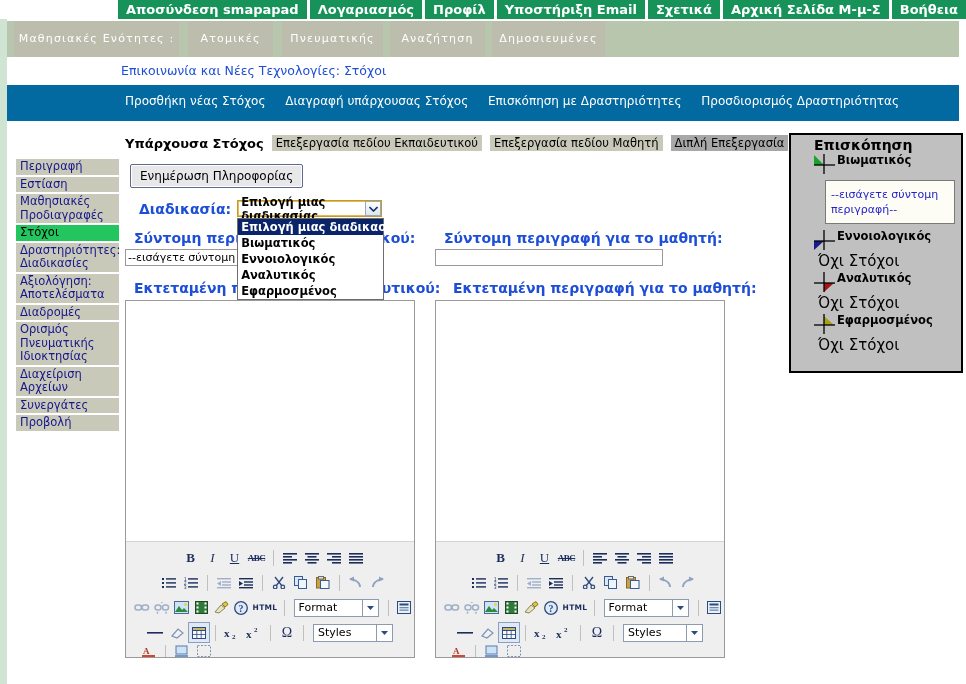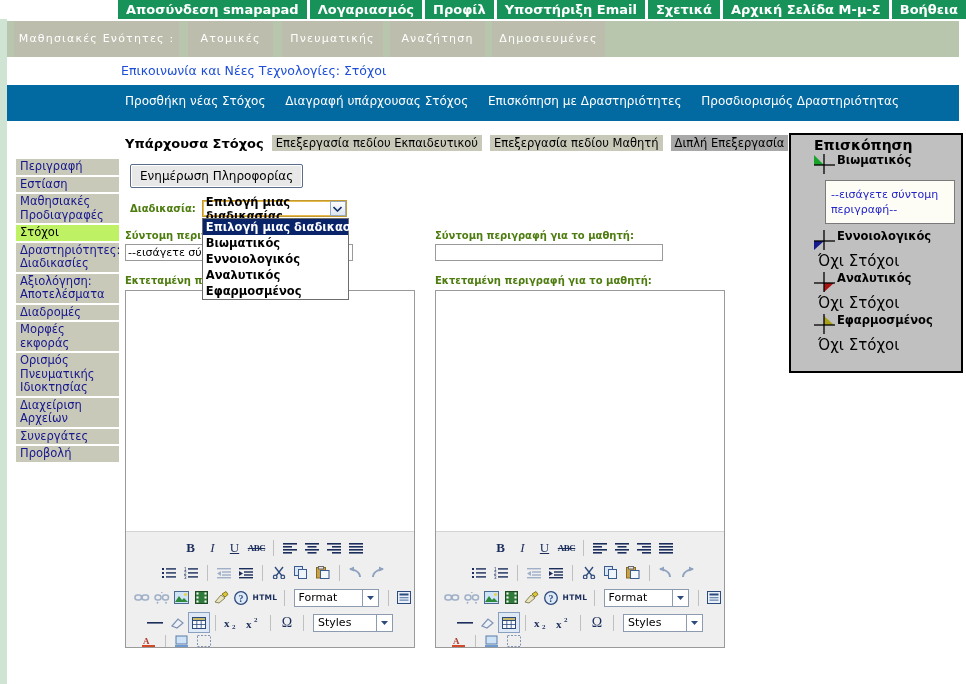--- a/index.html
+++ b/index.html
@@ -41,41 +41,41 @@
   .actionbar{position:absolute;left:7px;top:85px;width:952px;height:36px;background:#0369a1;}
   .actionbar .inner{position:absolute;left:118px;top:9px;white-space:nowrap;}
   .actionbar a{color:#ffffff;text-decoration:none;font-size:12px;margin-right:16px;}
 
   
   .sidebar{position:absolute;left:16px;top:159px;width:103px;}
   .sb-item{
     background:#c9c9ba;color:#16168c;font-size:11.5px;
     padding:1px 4px;margin-bottom:2px;line-height:13.5px;cursor:default;
   }
-  .sb-item.active{background:#bef264;color:#000;}
+  .sb-item.active{background:#22c55e;color:#000;}
 
   
   .main{position:absolute;left:125px;top:133px;width:650px;}
 
   .rowhead{display:flex;align-items:center;height:20px;}
   .rowhead .curlabel{font-weight:bold;font-size:13px;margin-right:8px;white-space:nowrap;}
   .rowhead .tab{
     background:#c9c9ba;color:#000;font-size:11.5px;padding:1px 4px;
     margin-right:8px;white-space:nowrap;cursor:default;
   }
   .rowhead .tab.sel{background:#a8a8a8;}
 
   .btn-update{
     margin-top:11px;margin-left:5px;background:#e8e8e8;
     border:1px solid #5a6b8c;border-radius:2px;
     font-size:12px;padding:4px 9px;font-family:inherit;color:#000;cursor:default;
     box-shadow:inset 0 0 0 1px #fff;
   }
 
-  .field-label{font-weight:bold;font-size:10px;color:#4d7c0f;}
+  .field-label{font-weight:bold;font-size:14px;color:#1d4ed8;margin-left:9px;}
 
   
   .selwrap{position:relative;display:inline-block;vertical-align:middle;font-weight:bold;}
   .fakeselect{
     width:145px;height:17px;background:#ffffff;border:1px solid #c49a2e;
     box-shadow:0 0 0 1px #e8b94c inset;
     display:flex;align-items:center;font-size:11.5px;padding-left:3px;
     box-sizing:border-box;cursor:default;
   }
   .fakeselect .arrowbox{
@@ -175,21 +175,20 @@
   </div>
 
   <div class="sidebar">
     <div class="sb-item">Περιγραφή</div>
     <div class="sb-item">Εστίαση</div>
     <div class="sb-item">Μαθησιακές Προδιαγραφές</div>
     <div class="sb-item active">Στόχοι</div>
     <div class="sb-item">Δραστηριότητες: Διαδικασίες</div>
     <div class="sb-item">Αξιολόγηση: Αποτελέσματα</div>
     <div class="sb-item">Διαδρομές</div>
-    <div class="sb-item">Μορφές εκφοράς</div>
     <div class="sb-item">Ορισμός Πνευματικής Ιδιοκτησίας</div>
     <div class="sb-item">Διαχείριση Αρχείων</div>
     <div class="sb-item">Συνεργάτες</div>
     <div class="sb-item">Προβολή</div>
   </div>
 
   <div class="main">
 
     <div class="rowhead">
       <span class="curlabel">Υπάρχουσα Στόχος</span>

